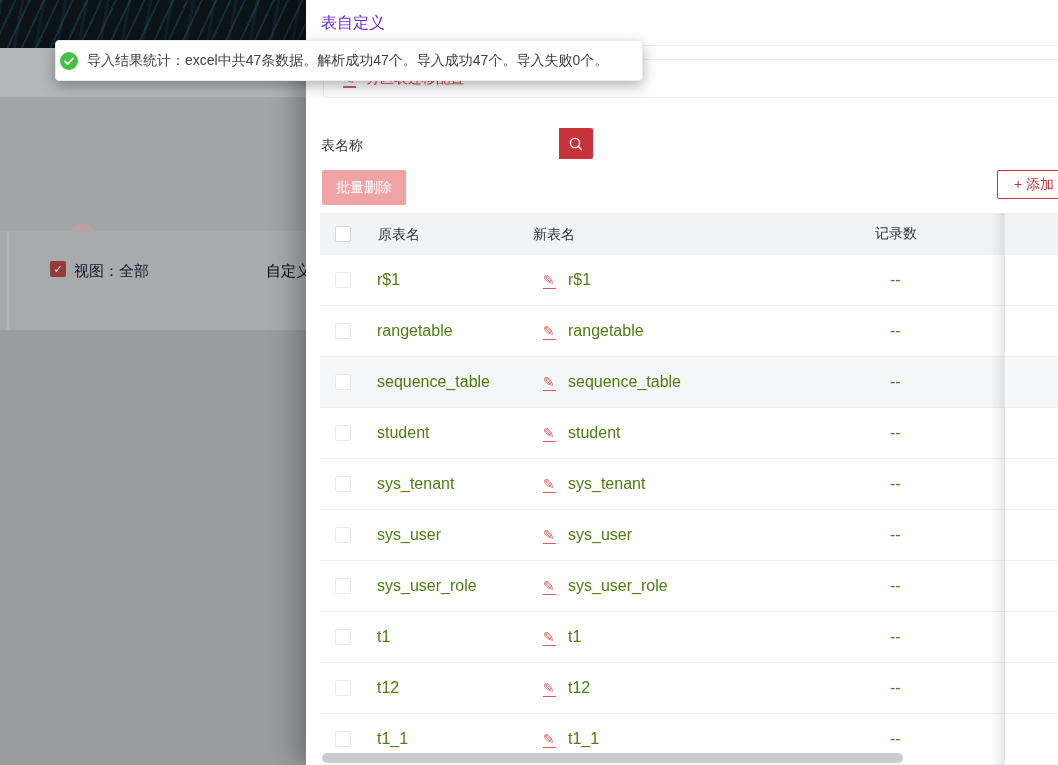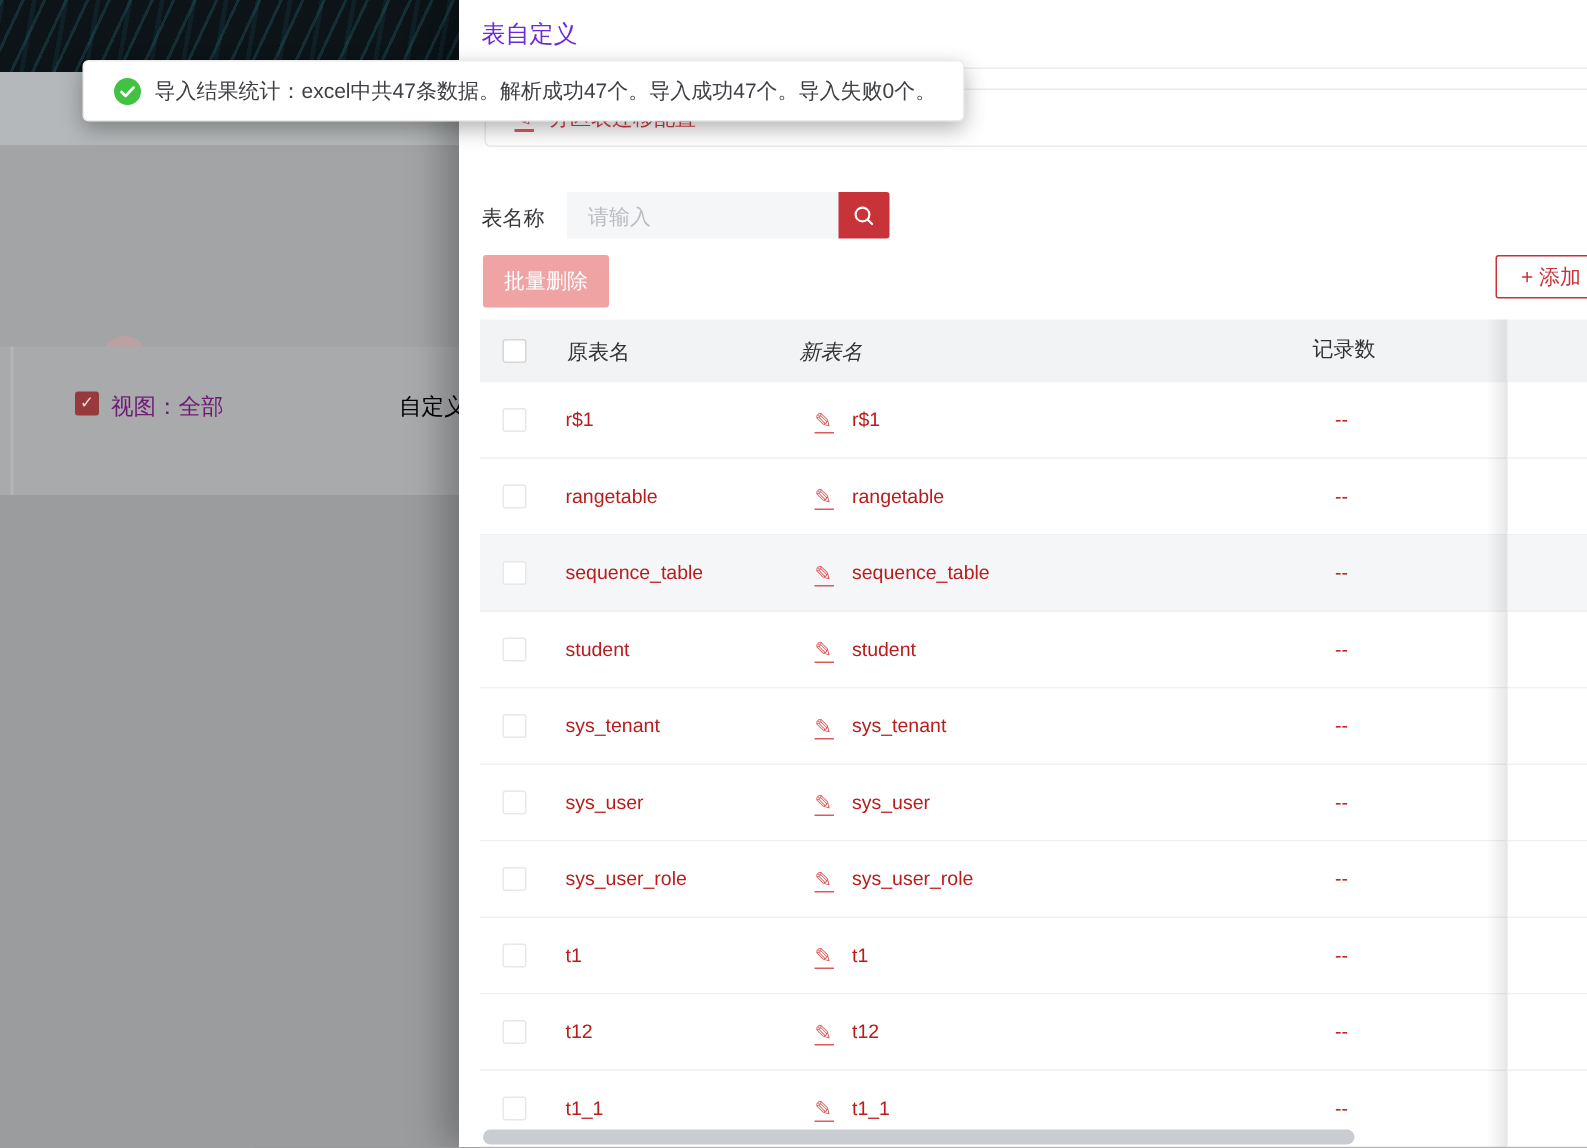--- a/index.html
+++ b/index.html
@@ -27,21 +27,21 @@
   .step-circle{
     position:absolute; left:68px; top:127px; width:30px; height:30px; border-radius:50%;
     background:#bda1a2; color:#7c2f31; font-weight:bold; font-size:14px;
     display:flex; align-items:center; justify-content:center;
   }
   .step-label{ position:absolute; left:108px; top:132px; font-size:18px; color:#39393b; letter-spacing:1px; }
   .view-checkbox{
     position:absolute; left:50px; top:261px; width:16px; height:16px; border-radius:2px;
     background:#963a3d; color:#e8dddd; font-size:11px; line-height:16px; text-align:center;
   }
-  .view-label{ position:absolute; left:74px; top:262px; font-size:15px; color:#701a75; }
+  .view-label{ position:absolute; left:74px; top:262px; font-size:15px; color:#0f172a; }
   .custom-link{ position:absolute; left:266px; top:262px; font-size:15px; color:#000000; white-space:nowrap; }
 
   
   .drawer{
     position:absolute; left:306px; top:0; width:790px; height:765px; background:#fff;
     box-shadow:-10px 0 24px rgba(0,0,0,.28);
   }
   .drawer-title{ position:absolute; left:15px; top:13px; font-size:16px; font-weight:500; color:#6d28d9; }
   .drawer-divider{ position:absolute; left:0; top:45px; width:100%; height:1px; background:#ececee; }
   .config-panel{
@@ -78,48 +78,48 @@
     font-size:14px; display:flex; align-items:center; padding-left:16px; cursor:pointer;
     font-family:"Liberation Sans","DejaVu Sans",sans-serif;
   }
 
   
   .table{ position:absolute; left:14px; top:213px; width:766px; height:552px; }
   .t-header{
     position:relative; height:42px; background:#f2f3f5; font-weight:500; color:#303236;
   }
   .t-header .hcell{ position:absolute; top:0; line-height:42px; font-size:14px; }
-  .h-orig{ left:58px; } .h-new{ left:213px;font-style:italic; } .h-count{ left:555px;font-family:Liberation Mono, monospace; }
+  .h-orig{ left:58px; } .h-new{ left:213px; } .h-count{ left:555px;font-family:Liberation Mono, monospace; }
   .cb{
     position:absolute; width:16px; height:16px; background:#fff; border-radius:2px;
   }
   .t-header .cb{ left:15px; top:13px; border:1px solid #d4d6d9; }
   .t-row{ position:relative; height:51px; border-bottom:1px solid #eef0f1; background:#fff; }
   .t-row.hl{ background:#f5f6f7; }
   .t-row .cb{ left:15px; top:17px; border:1px solid #e7e8ea; }
-  .t-row .cell{ position:absolute; top:0; line-height:50px; font-size:13px; color:#b91c1c; white-space:nowrap; }
+  .t-row .cell{ position:absolute; top:0; line-height:50px; font-size:16px; color:#4d7c0f; white-space:nowrap; }
   .c-orig{ left:57px; }
   .c-new{ left:248px; }
   .c-count{ left:570px; color:#515458; }
   .row-edit{ position:absolute; left:223px; top:50%; transform:translateY(-50%); cursor:pointer; }
   .fixed-sep{
     position:absolute; left:671px; top:0; width:14px; height:552px; pointer-events:none;
     background:linear-gradient(to right, rgba(0,0,0,0), rgba(0,0,0,.085));
     border-right:1px solid #e3e4e6;
   }
   .hscroll{
     position:absolute; left:16px; top:753px; width:581px; height:10px; border-radius:5px;
     background:#c9cdd2; cursor:pointer;
   }
 
   
   .toast{
     position:absolute; left:55px; top:40px; width:588px; height:41px; background:#fff;
     border:1px solid #ebebec; border-radius:4px; box-shadow:0 5px 14px rgba(0,0,0,.3);
-    display:flex; align-items:center; padding-left:20px; gap:9px; z-index:20; white-space:nowrap; overflow:hidden;
+    display:flex; align-items:center; padding-left:4px; gap:9px; z-index:20; white-space:nowrap; overflow:hidden;
   }
   .toast-msg{ font-size:14px; color:#3e4045; }
 </style>
 </head>
 <body>
 
 <div class="stage">
 
   <div class="banner"></div>
   <div class="strip-header"></div>
@@ -145,21 +145,20 @@
     <div class="drawer-divider"></div>
 
     <div class="config-panel">
       <span class="red-link">
         <i class="pencil">✎</i>
         <span>分区表迁移配置</span>
       </span>
     </div>
 
     <div class="filter-label">表名称</div>
-    <input class="filter-input" value="" placeholder="请输入" style="">
     <button class="search-btn">
       <svg width="16" height="16" viewBox="0 0 16 16">
         <circle cx="7" cy="7" r="4.6" fill="none" stroke="#ffffff" stroke-width="1.4"></circle>
         <line x1="10.5" y1="10.5" x2="13.4" y2="13.4" stroke="#ffffff" stroke-width="1.4" stroke-linecap="round"></line>
       </svg>
     </button>
 
     <button class="batch-delete-btn">批量删除</button>
     <div class="add-btn">+ 添加</div>
 

